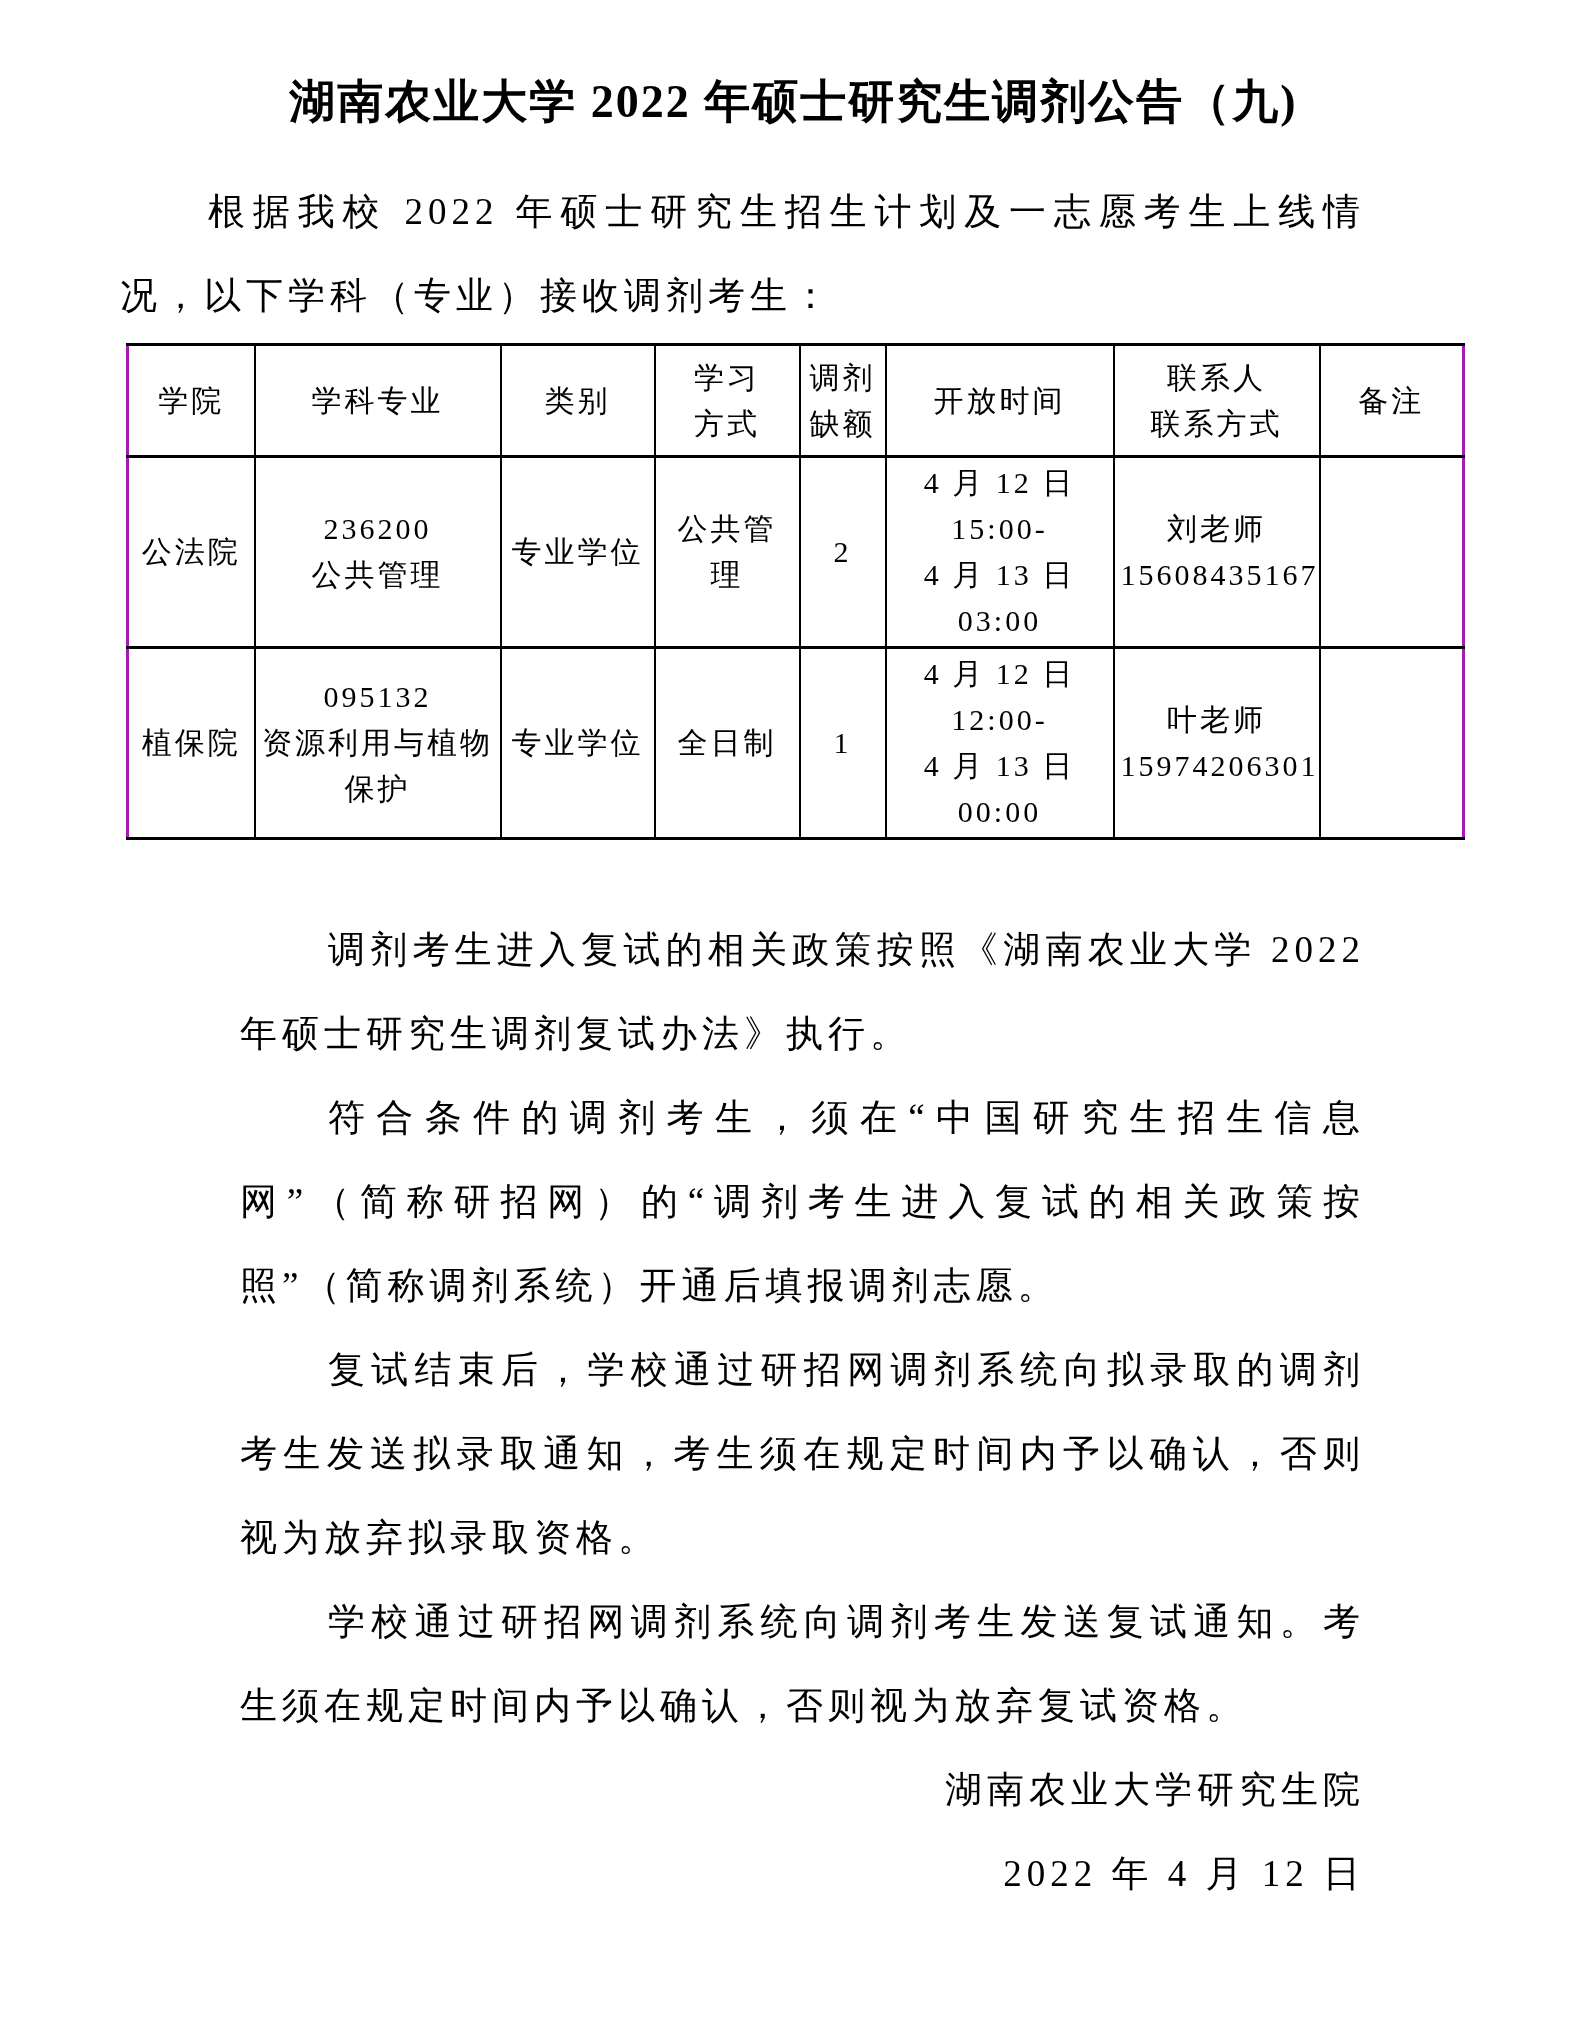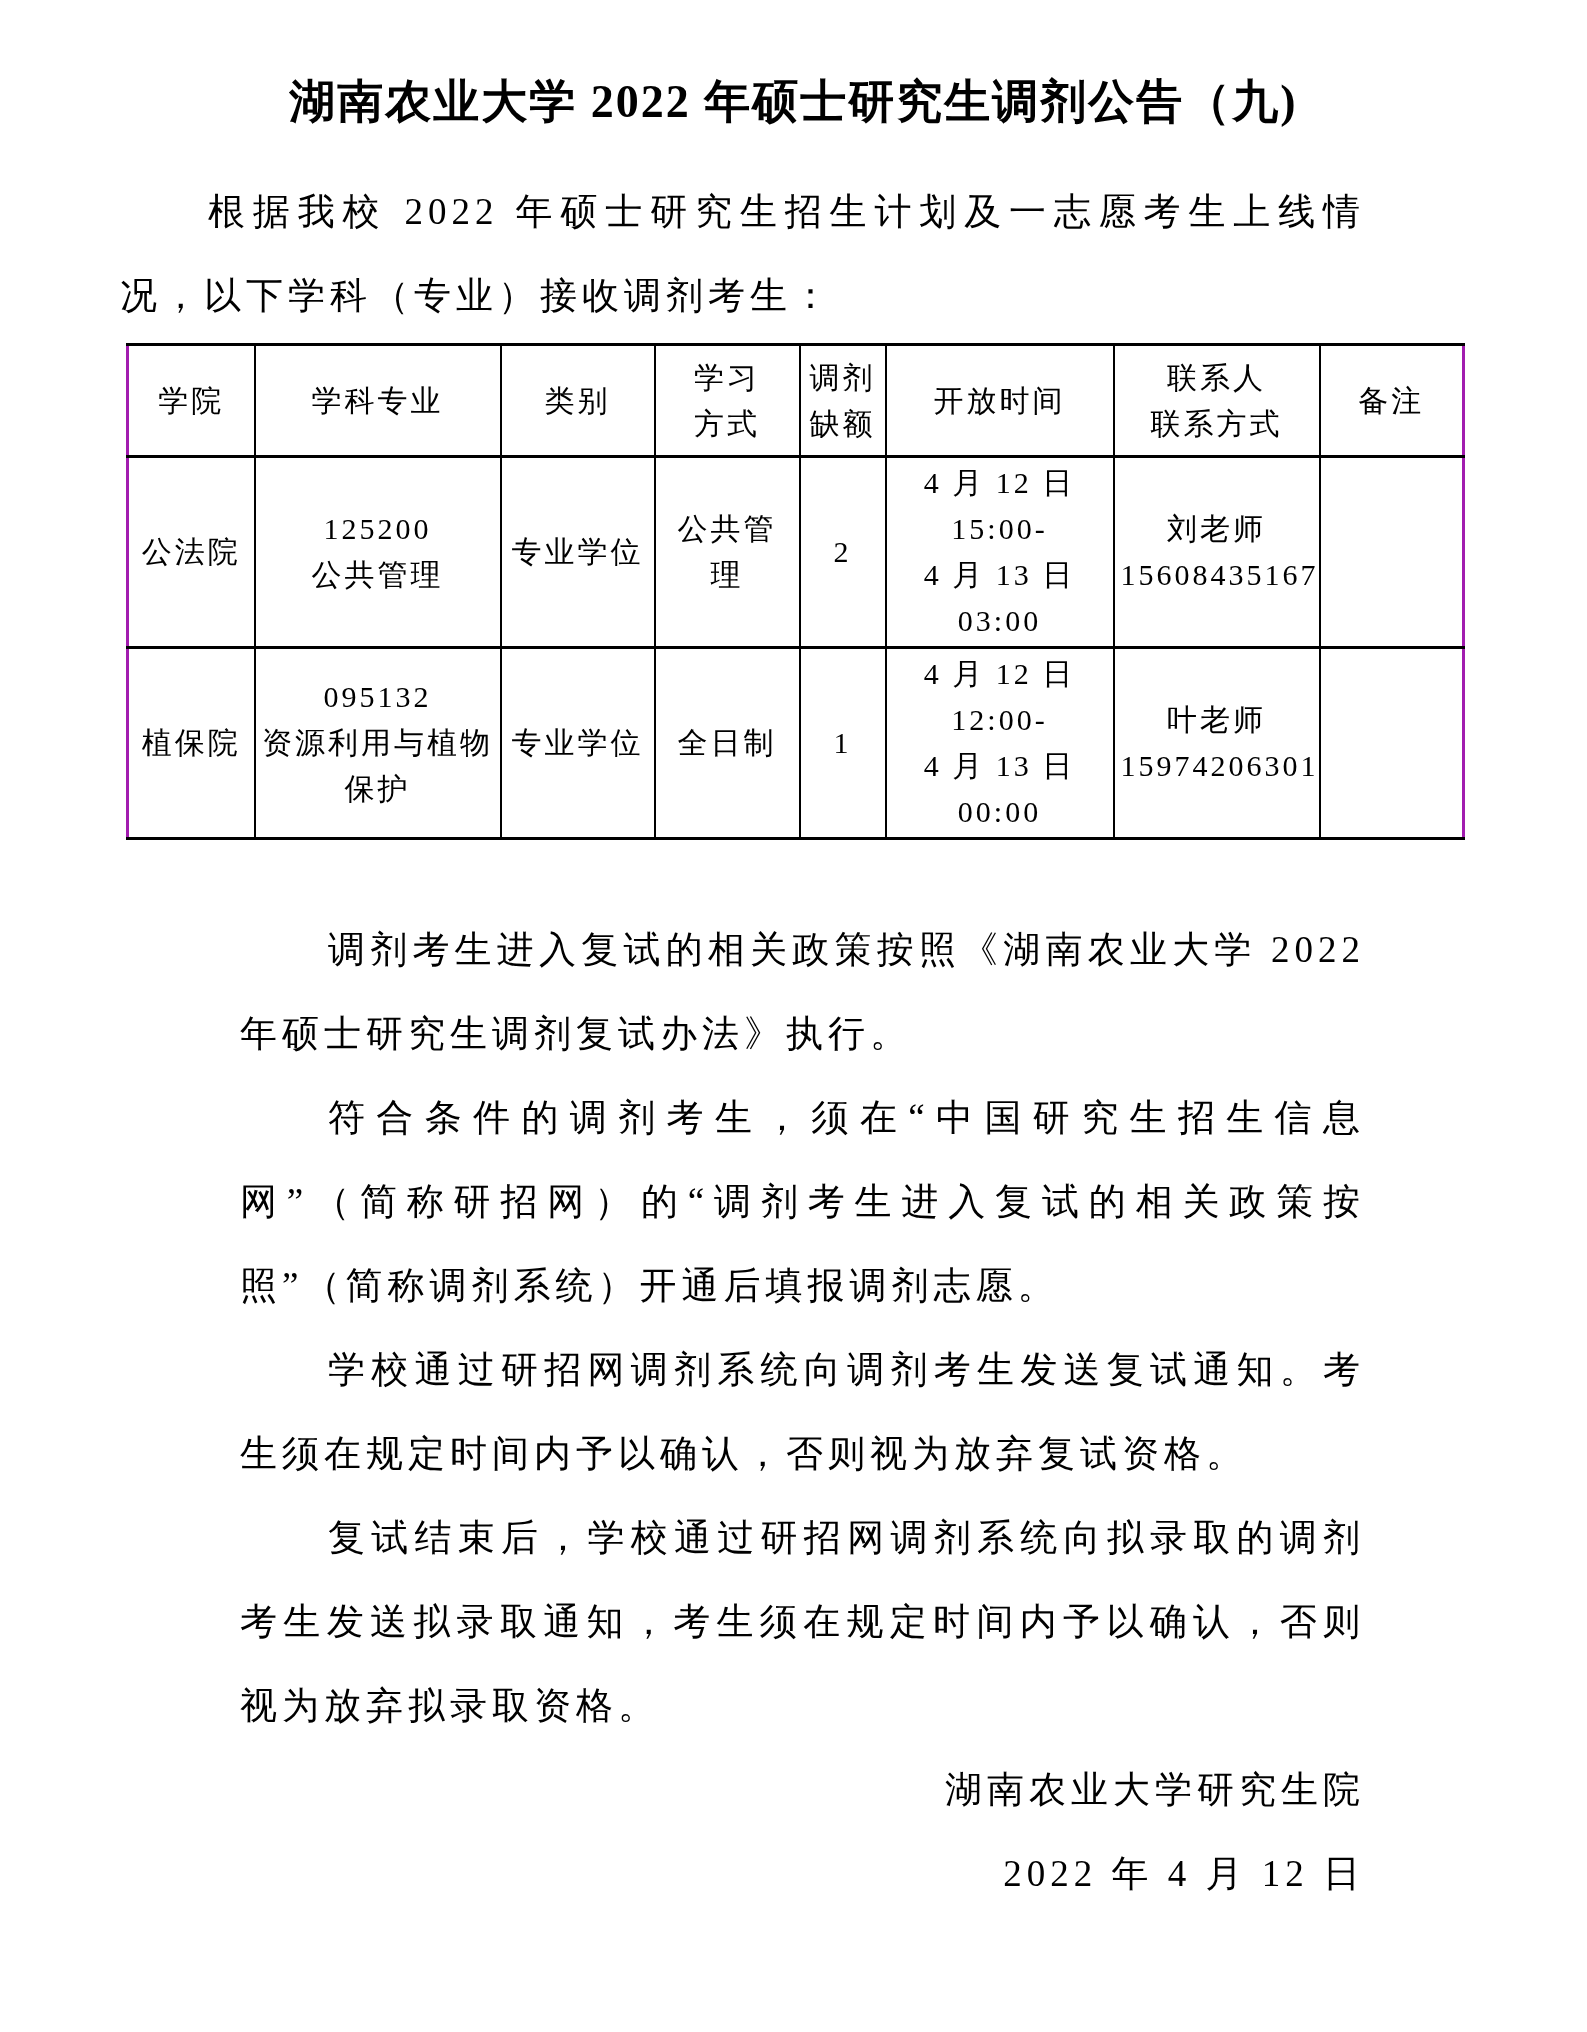--- a/index.html
+++ b/index.html
@@ -106,21 +106,21 @@
 缺额</th>
         <th>开放时间</th>
         <th>联系人
 联系方式</th>
         <th>备注</th>
       </tr>
     </thead>
     <tbody>
       <tr>
         <td>公法院</td>
-        <td>125200
+        <td>236200
 公共管理</td>
         <td>专业学位</td>
         <td>公共管理</td>
         <td>2</td>
         <td>4 月 12 日 15:00-
 4 月 13 日 03:00</td>
         <td>刘老师
 15608435167</td>
         <td></td>
       </tr>
@@ -136,20 +136,20 @@
         <td>叶老师
 15974206301</td>
         <td></td>
       </tr>
     </tbody>
   </table>
 
   <div class="bodytext">
     <p>调剂考生进入复试的相关政策按照《湖南农业大学 2022 年硕士研究生调剂复试办法》执行。</p>
     <p>符合条件的调剂考生，须在“中国研究生招生信息网”（简称研招网）的“调剂考生进入复试的相关政策按照”（简称调剂系统）开通后填报调剂志愿。</p>
+    <p>复试结束后，学校通过研招网调剂系统向拟录取的调剂考生发送拟录取通知，考生须在规定时间内予以确认，否则视为放弃拟录取资格。</p>
     <p>学校通过研招网调剂系统向调剂考生发送复试通知。考生须在规定时间内予以确认，否则视为放弃复试资格。</p>
-    <p>复试结束后，学校通过研招网调剂系统向拟录取的调剂考生发送拟录取通知，考生须在规定时间内予以确认，否则视为放弃拟录取资格。</p>
   </div>
 
   <p class="sig">湖南农业大学研究生院</p>
   <p class="date">2022 年 4 月 12 日</p>
 
 </div>
 
 </body></html>

